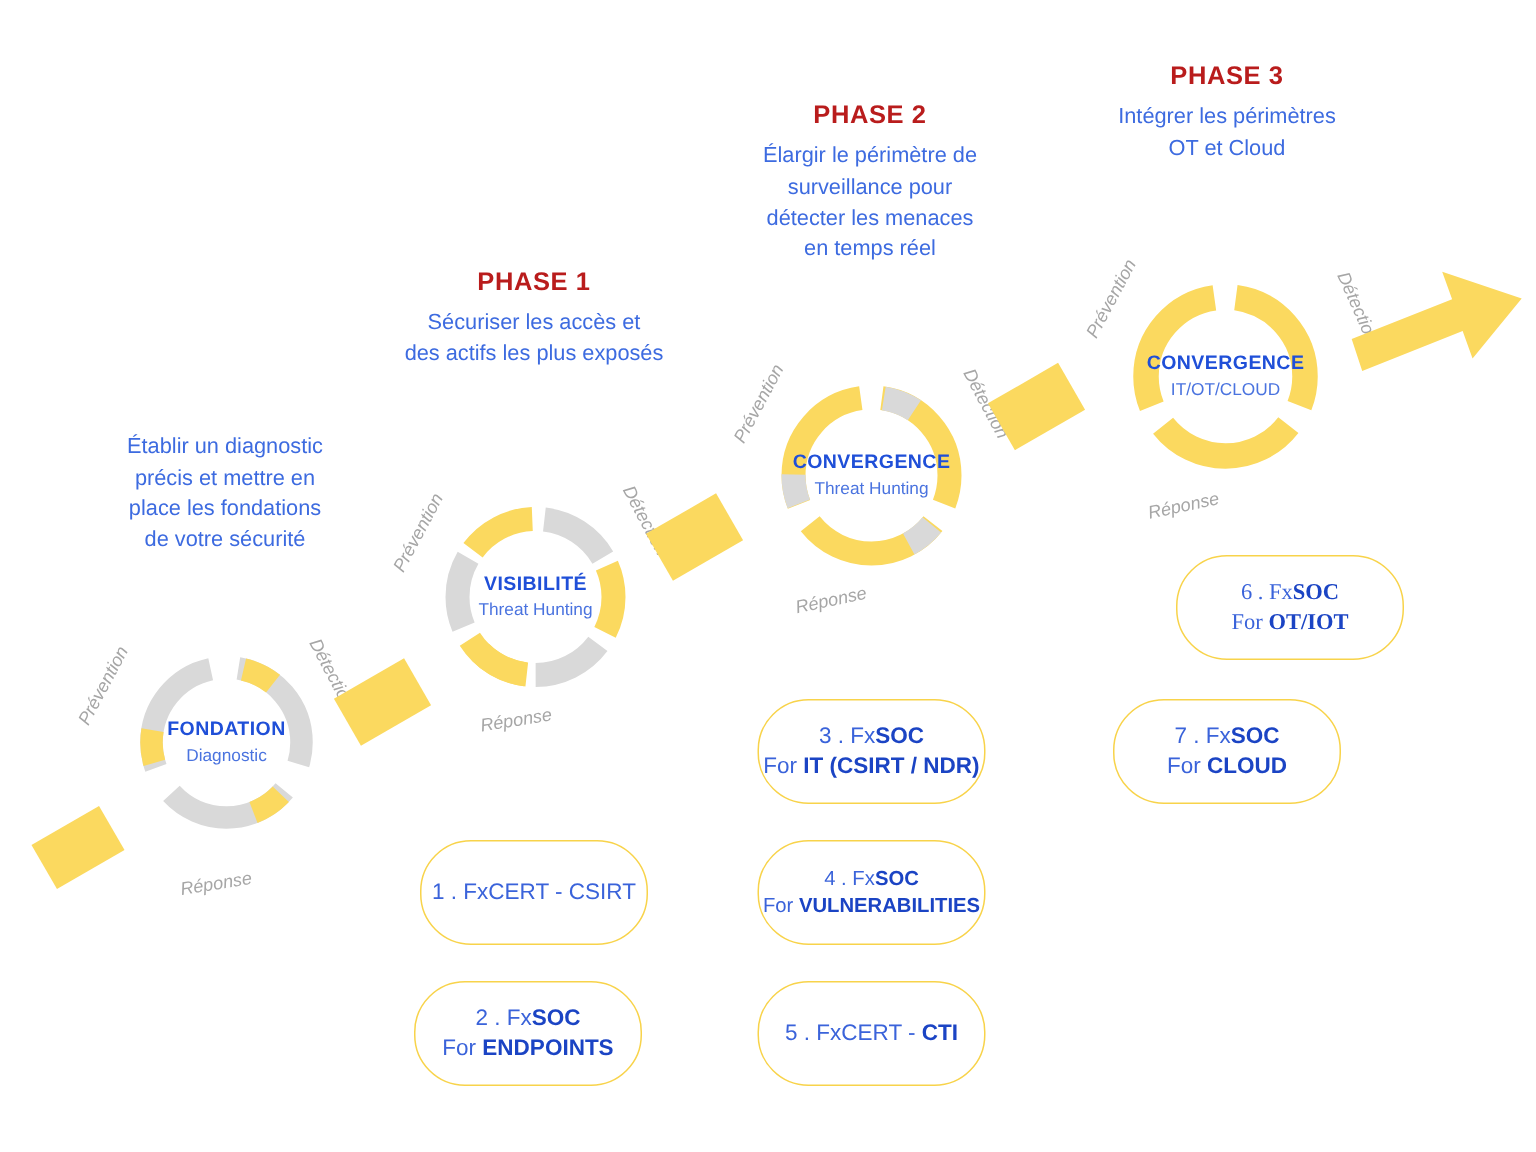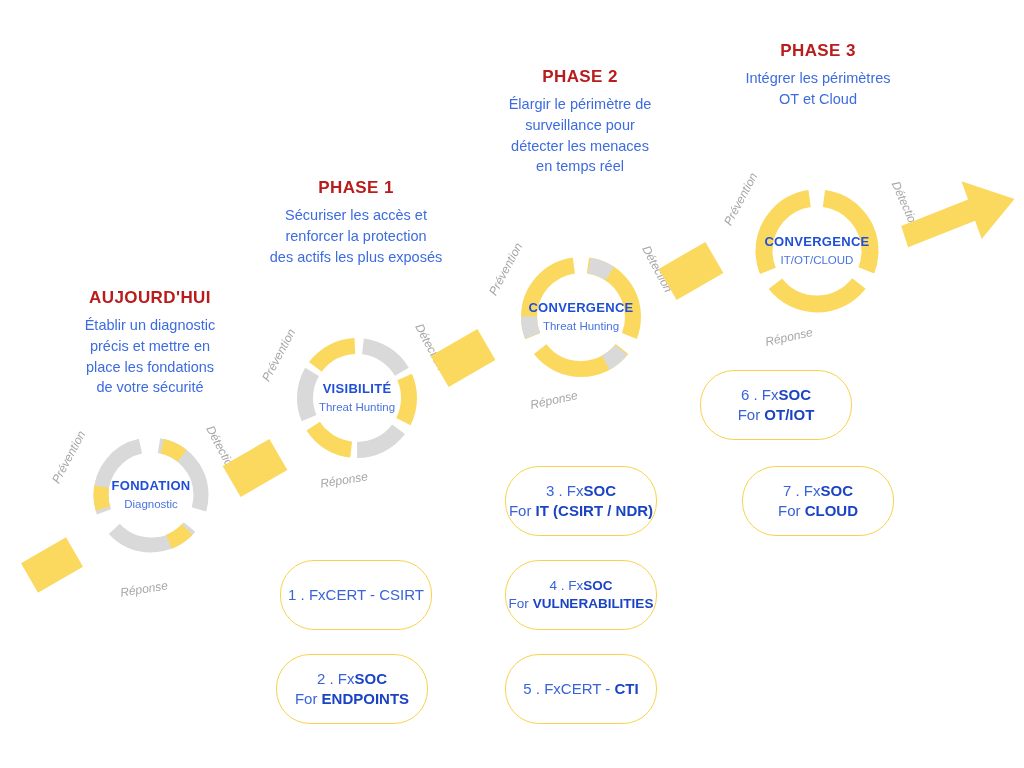--- a/index.html
+++ b/index.html
@@ -58,21 +58,20 @@
   .pill .l2{font-size:15px;}
   .pill b{color:#1B44C4;font-weight:bold;}
   .pill.small .l1,.pill.small .l2{font-size:13.5px;}
 </style>
 </head>
 <body>
 
 <div id="stage">
 
   <div class="phase-block" style="left:30px;top:288px;width:240px;">
-    <div class="phase-title">AUJOURD'HUI</div>
     <div class="phase-desc">
       <div>Établir un diagnostic</div>
       <div>précis et mettre en</div>
       <div>place les fondations</div>
       <div>de votre sécurité</div>
     </div>
   </div>
 
   <div class="connector" style="left:26px;top:548px;width:52px;height:34px;transform:rotate(-30deg);"></div>
 
@@ -93,21 +92,20 @@
   <div class="arc-label" style="left:40px;top:450px;transform:rotate(-62deg);">Prévention</div>
   <div class="arc-label" style="left:196px;top:442px;transform:rotate(62deg);">Détection</div>
   <div class="arc-label" style="left:120px;top:582px;transform:rotate(-9deg);">Réponse</div>
 
   <div class="connector" style="left:228px;top:450px;width:54px;height:36px;transform:rotate(-30deg);"></div>
 
   <div class="phase-block" style="left:240px;top:178px;width:232px;">
     <div class="phase-title">PHASE 1</div>
     <div class="phase-desc">
       <div>Sécuriser les accès et</div>
-      <div>renforcer la protection</div>
       <div>des actifs les plus exposés</div>
     </div>
   </div>
 
   <div class="ring" style="left:292px;top:333px;width:130px;height:130px;">
     <svg width="130" height="130" viewBox="0 0 130 130">
       <g fill="none" stroke-width="16" stroke-linecap="butt">
         <circle cx="65" cy="65" r="52" stroke="#D9D9D9" stroke-dasharray="48 61" stroke-dashoffset="-6" transform="rotate(-90 65 65)"></circle>
         <circle cx="65" cy="65" r="52" stroke="#FBD95F" stroke-dasharray="46 63" stroke-dashoffset="-60" transform="rotate(-90 65 65)"></circle>
         <circle cx="65" cy="65" r="52" stroke="#FBD95F" stroke-dasharray="34 293" stroke-dashoffset="-170" transform="rotate(-90 65 65)"></circle>
@@ -215,21 +213,21 @@
       <span>For </span><b>VULNERABILITIES</b>
     </div>
   </div>
 
   <div class="pill" style="left:505px;top:654px;width:150px;height:68px;">
     <div class="l1">
       <span>5 . FxCERT - </span><b>CTI</b>
     </div>
   </div>
 
-  <div class="pill" style="left:700px;top:370px;width:150px;height:68px;">
+  <div class="pill" style="left:784px;top:370px;width:150px;height:68px;font-family:Liberation Serif, serif;">
     <div class="l1">
       <span>6 . Fx</span><b>SOC</b>
     </div>
     <div class="l2">
       <span>For </span><b>OT/IOT</b>
     </div>
   </div>
 
   <div class="pill" style="left:742px;top:466px;width:150px;height:68px;">
     <div class="l1">

